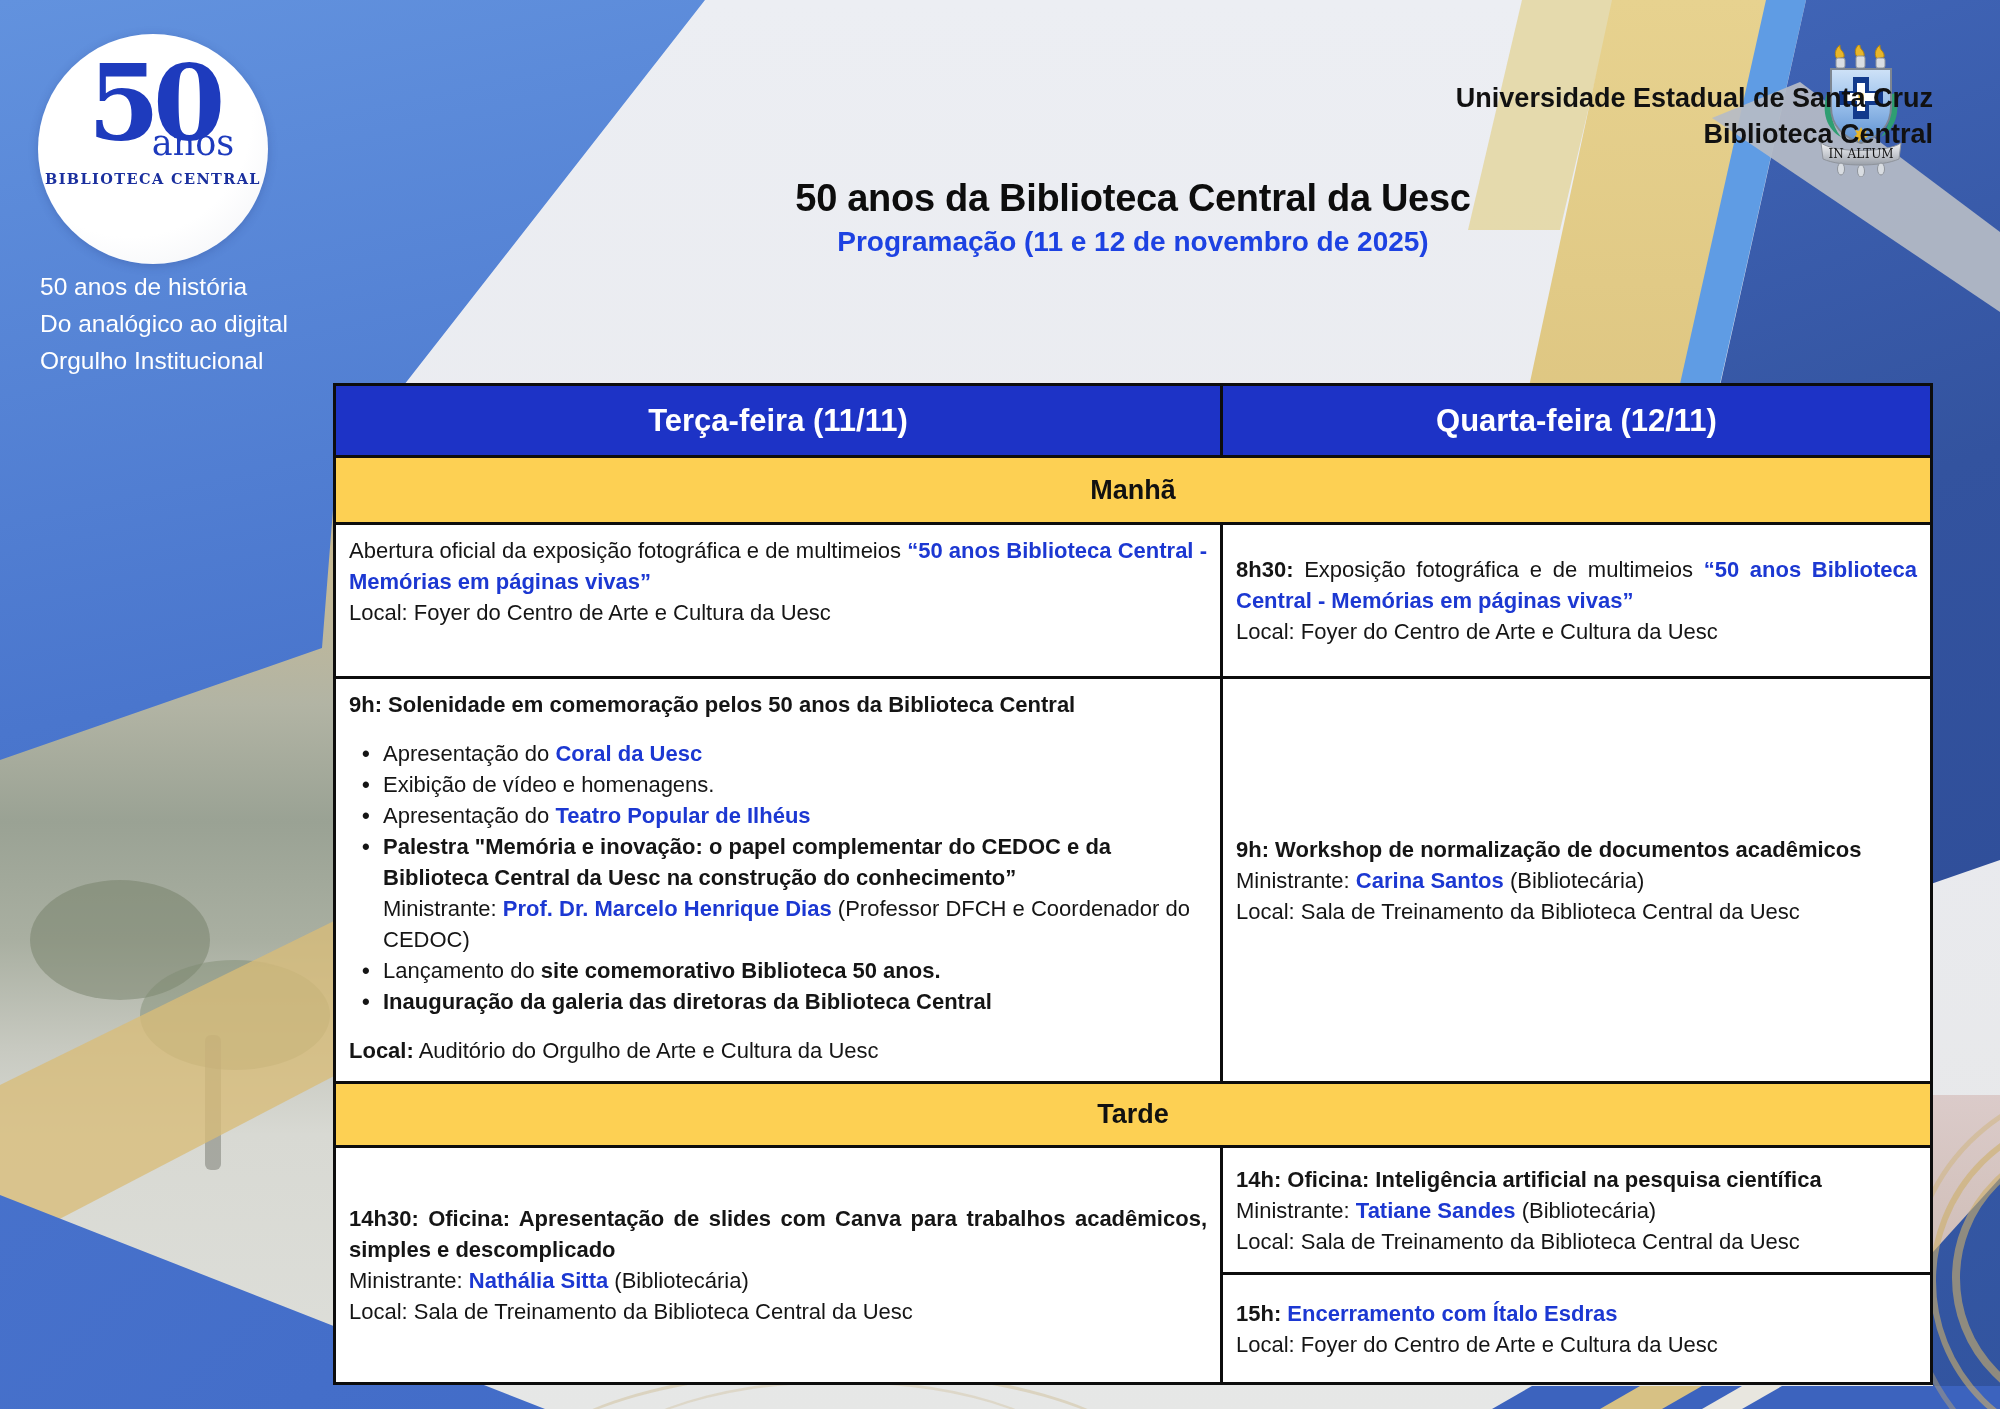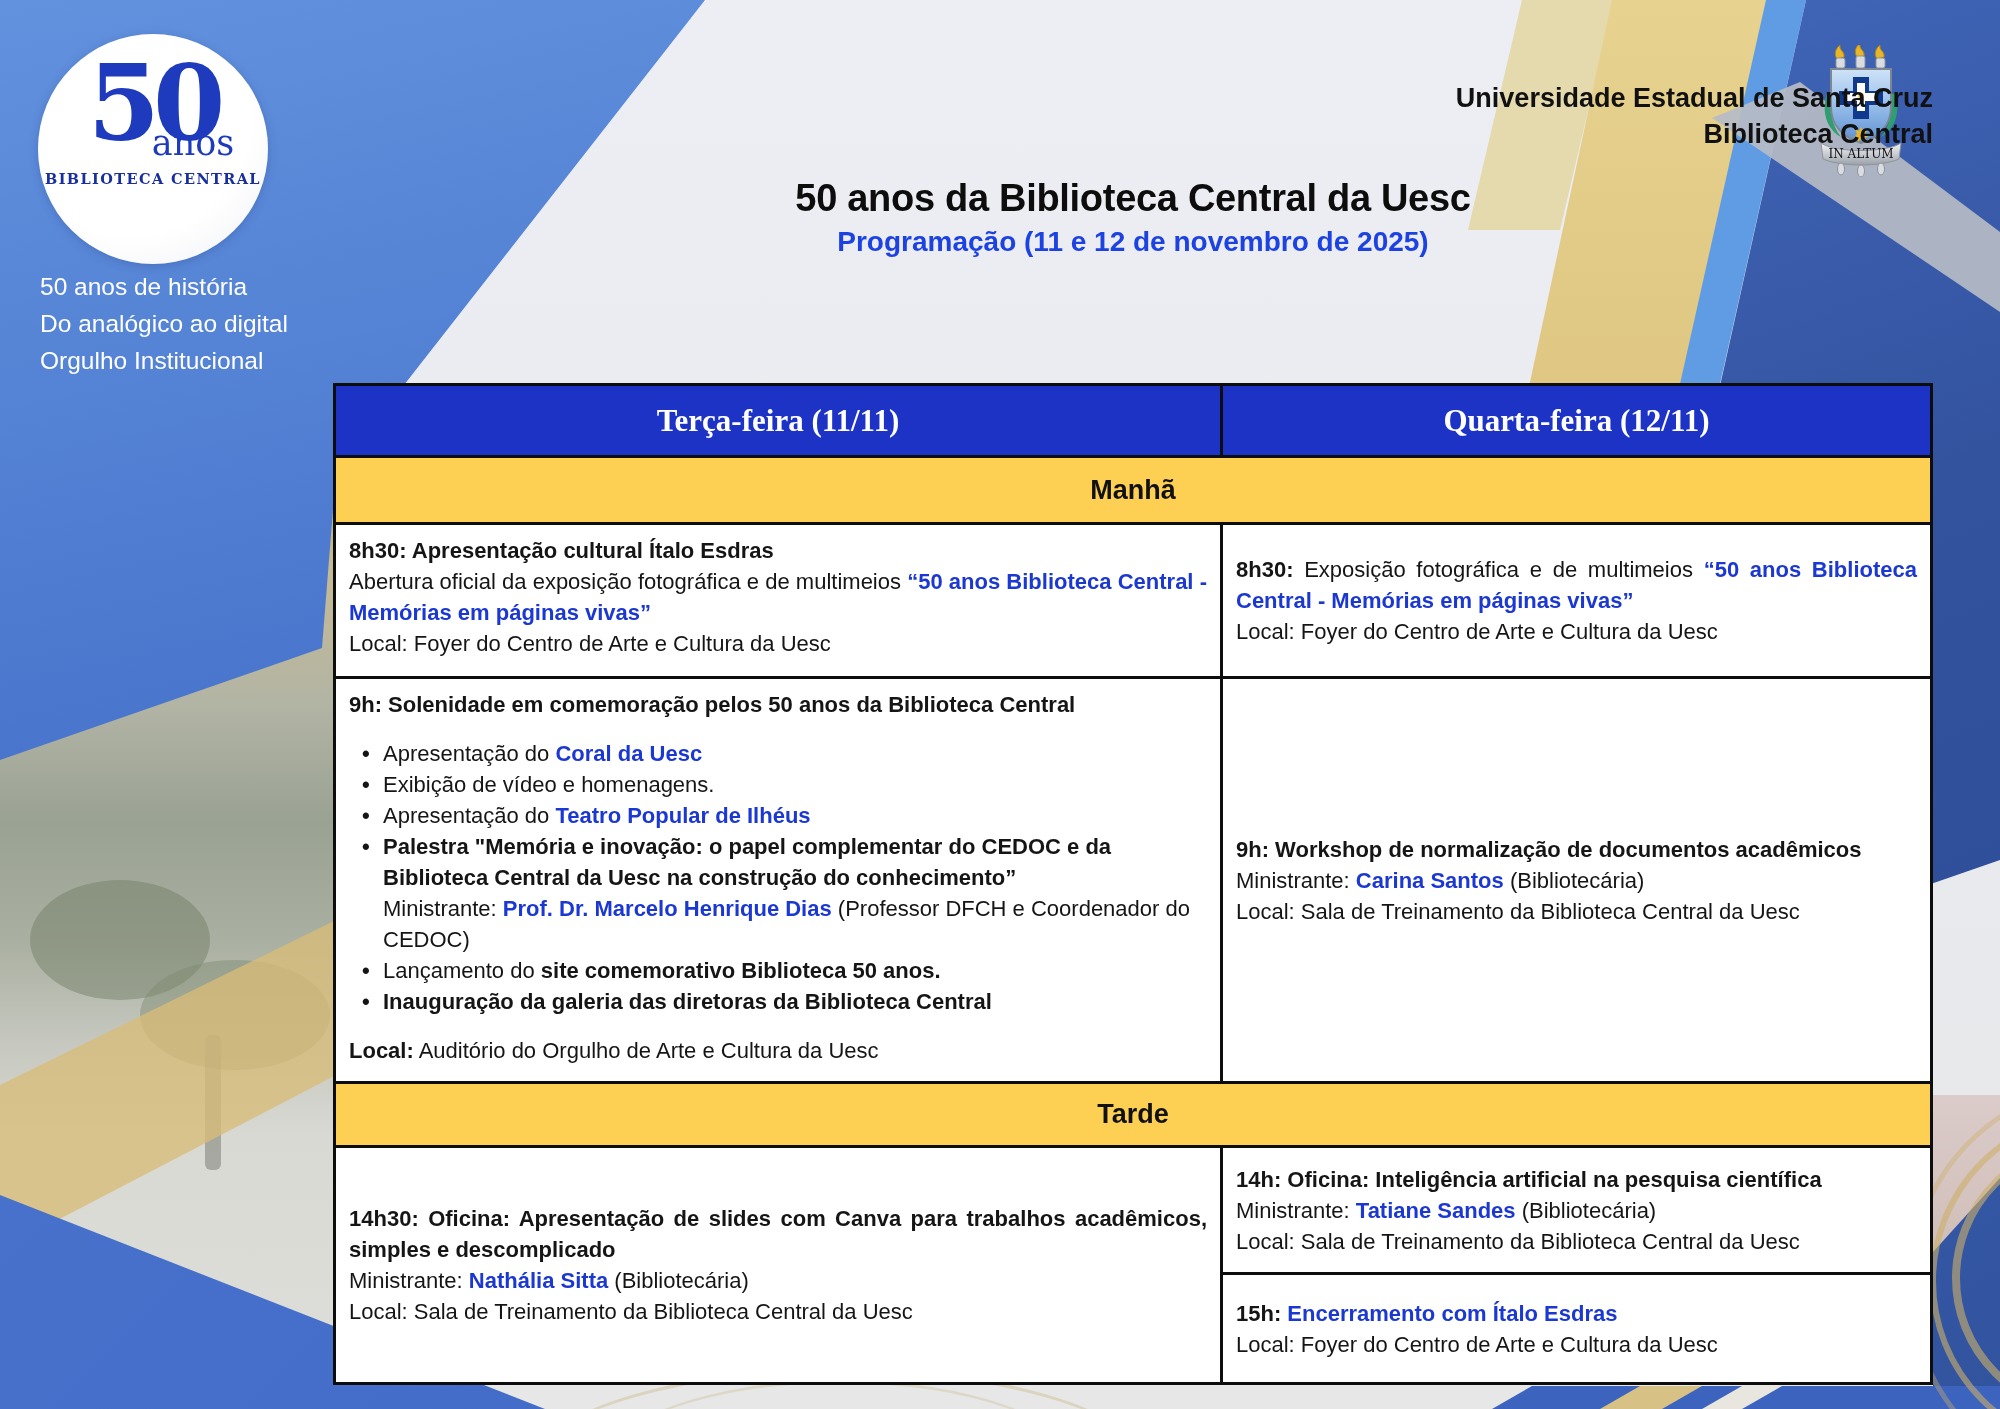--- a/index.html
+++ b/index.html
@@ -86,21 +86,21 @@
     font-size:38px;line-height:44px;font-weight:800;letter-spacing:-.3px;}
   .subtitle{left:333px;top:222px;width:1600px;text-align:center;z-index:10;color:#1d42e2;
     font-size:28px;line-height:40px;font-weight:700;}
   
   .schedule{left:333px;top:383px;width:1600px;height:1002px;z-index:10;
     background:#0d0d0d;padding:3px;box-sizing:border-box;display:grid;
     grid-template-columns:884px 1fr;grid-template-rows:69px 64px 151px 402px 61px 124px 1fr;gap:3px;}
   .cell{background:#ffffff;color:#151515;font-size:22px;line-height:31px;
     padding:10px 13px;box-sizing:border-box;display:flex;flex-direction:column;}
   .day{background:#1d33c6;color:#ffffff;font-size:31px;font-weight:700;
-    align-items:center;justify-content:center;text-align:center;padding:0;font-family:Liberation Serif, serif;}
+    align-items:center;justify-content:center;text-align:center;padding:0;}
   .band{background:#fdd053;color:#111;font-size:27px;font-weight:700;grid-column:1/3;
     align-items:center;justify-content:center;text-align:center;padding:0;}
   .vc{justify-content:center;}
   .c-r3l{grid-column:1;grid-row:6/8;}
   .blk{min-height:31px;}
   .blk-gap{min-height:18px;height:18px;}
   .blk-li{position:relative;padding-left:34px;}
   .blk-li::before{content:"\2022";position:absolute;left:13px;top:0;font-weight:700;}
   .blk-sub{padding-left:34px;}
   .jst{text-align:justify;}
@@ -200,21 +200,20 @@
 <div class="abs title">50 anos da Biblioteca Central da Uesc</div>
 <div class="abs subtitle">Programação (11 e 12 de novembro de 2025)</div>
 
 <div class="abs schedule">
   <div class="cell day">Terça-feira (11/11)</div>
   <div class="cell day">Quarta-feira (12/11)</div>
 
   <div class="cell band">Manhã</div>
 
   <div class="cell">
-      <div class="blk blk-p"><span class="seg-b">8h30: Apresentação cultural Ítalo Esdras</span></div>
       <div class="blk blk-p jst"><span class="seg-n">Abertura oficial da exposição fotográfica e de multimeios </span><span class="seg-bb">“50 anos Biblioteca Central - Memórias em páginas vivas”</span></div>
       <div class="blk blk-p"><span class="seg-n">Local: Foyer do Centro de Arte e Cultura da Uesc</span></div>
     </div>
   <div class="cell vc">
       <div class="blk blk-p jst"><span class="seg-b">8h30:</span><span class="seg-n"> Exposição fotográfica e de multimeios </span><span class="seg-bb">“50 anos Biblioteca Central - Memórias em páginas vivas”</span></div>
       <div class="blk blk-p"><span class="seg-n">Local: Foyer do Centro de Arte e Cultura da Uesc</span></div>
     </div>
 
   <div class="cell">
       <div class="blk blk-p"><span class="seg-b">9h: Solenidade em comemoração pelos 50 anos da Biblioteca Central</span></div>

